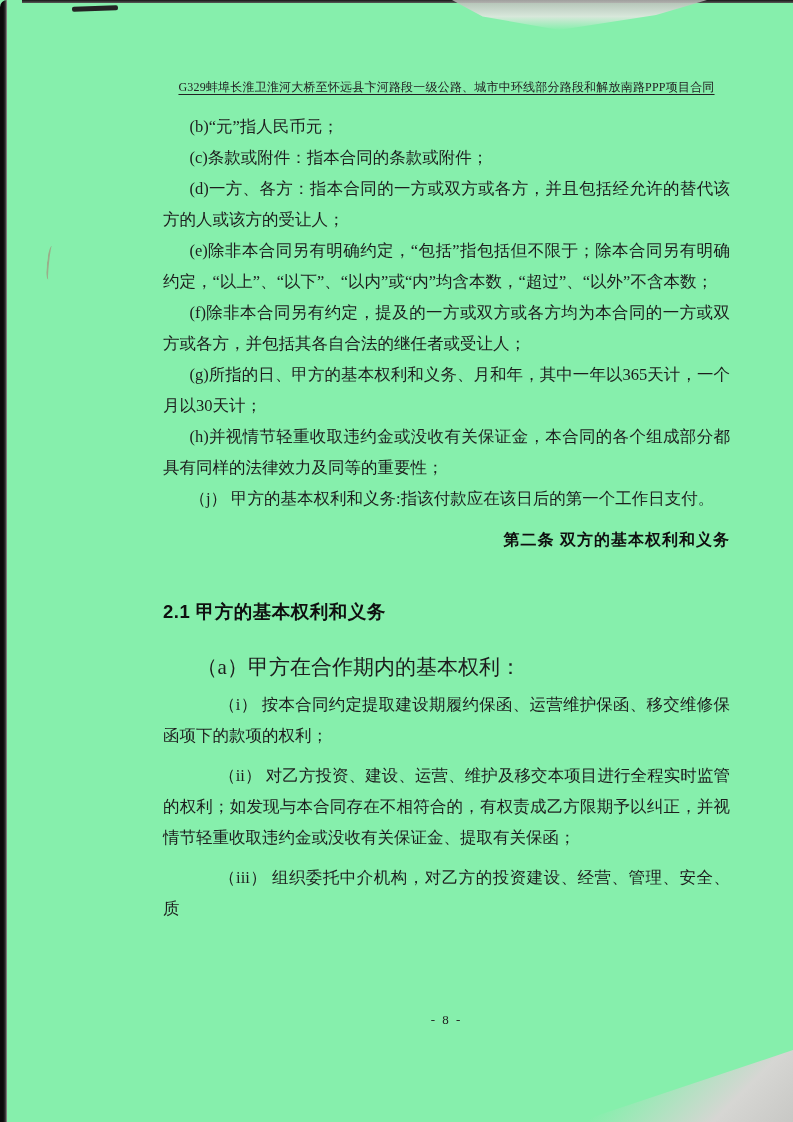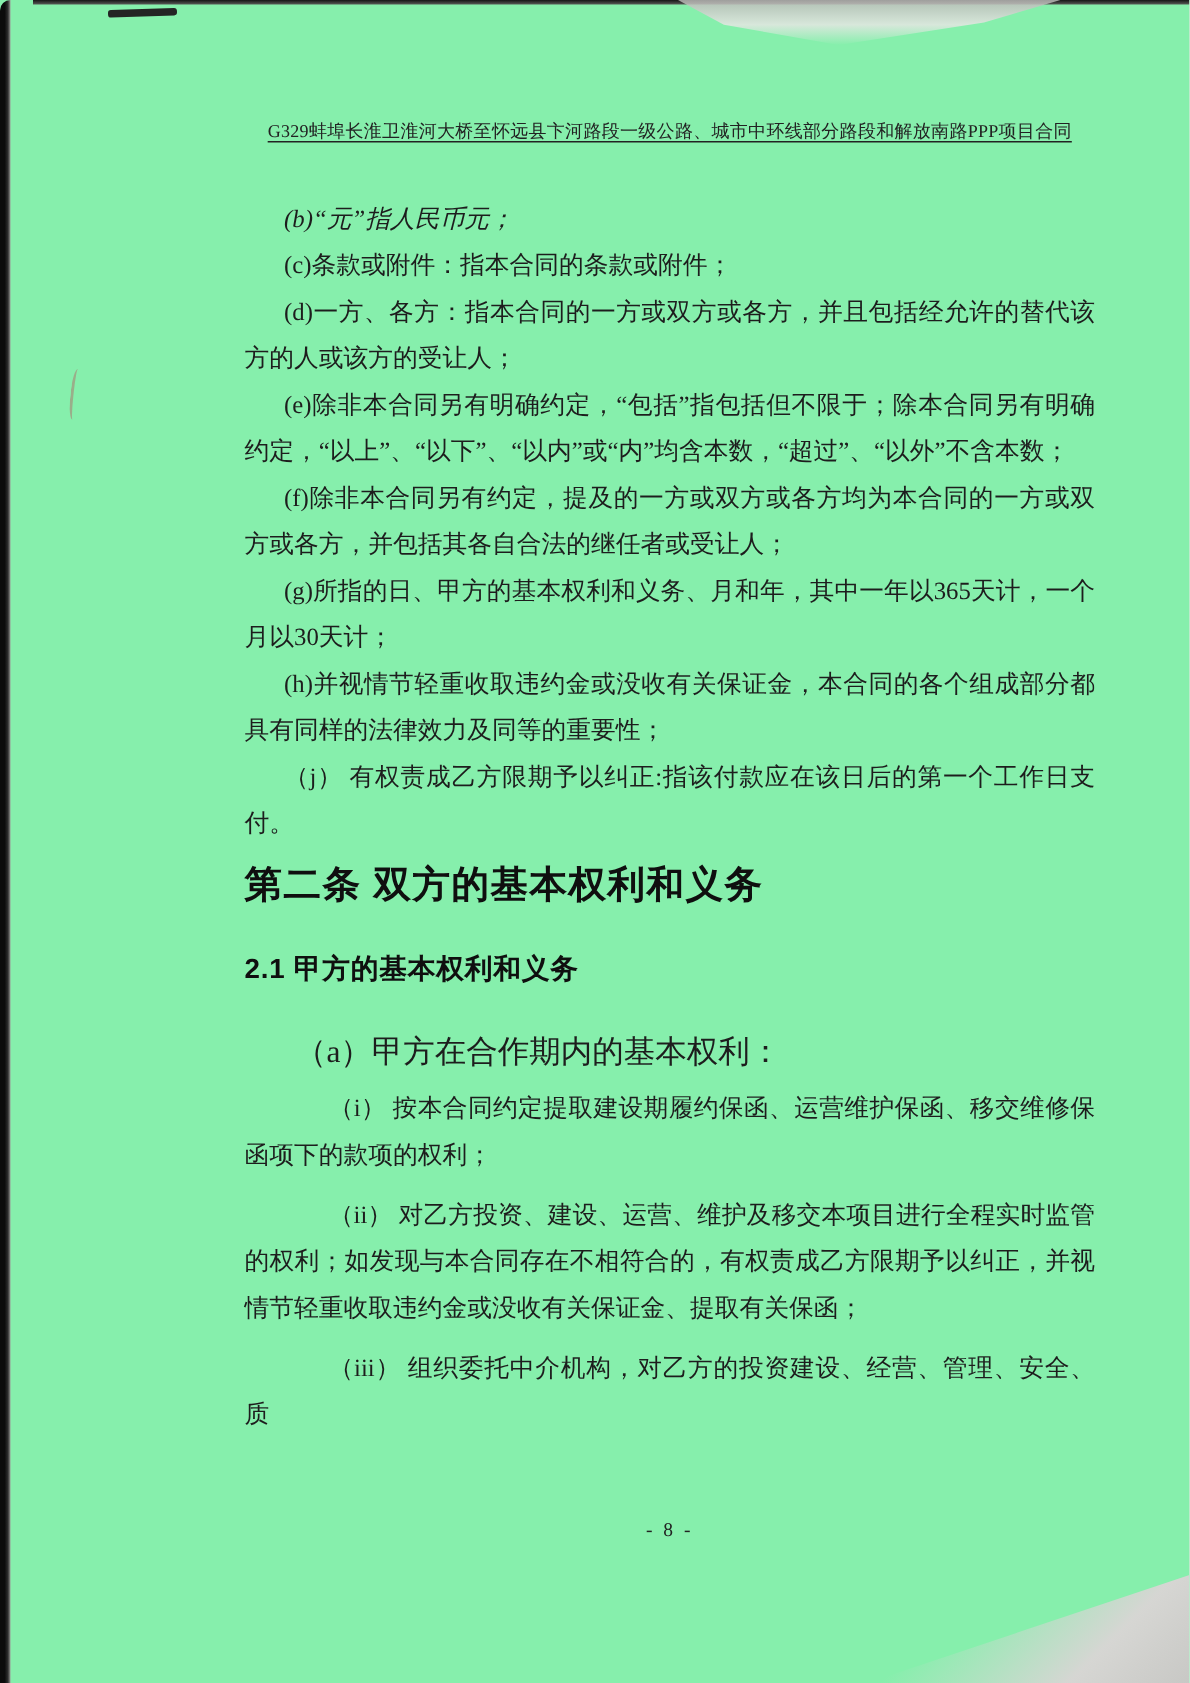--- a/index.html
+++ b/index.html
@@ -44,28 +44,29 @@
   .doc-header {
     margin:79px 0 0 0; text-align:center;
     font-size:12px; letter-spacing:.2px; color:#222;
     text-decoration:underline; text-underline-offset:3px;
     white-space:nowrap;
   }
   .def {
     margin:0; font-size:16.5px; line-height:31px;
     text-indent:1.6em; text-align:justify;
   }
-  .def.first { margin-top:34px;font-style:italic; }
+  .def.first { margin-top:15px; }
   .h-section {
     margin:12px 0 0 0; font-family:"Liberation Sans","DejaVu Sans",sans-serif;
-    font-weight:bold; font-size:25px; line-height:28px; color:#0f0f0f;
+    font-weight:bold; font-size:16px; line-height:28px; color:#0f0f0f;
     letter-spacing:1px;
+    text-align:right;
   }
   .h-sub {
-    margin:29px 0 0 0; font-family:"Liberation Sans","DejaVu Sans",sans-serif;
+    margin:45px 0 0 0; font-family:"Liberation Sans","DejaVu Sans",sans-serif;
     font-weight:bold; font-size:18.5px; line-height:26px; color:#0f0f0f;
     letter-spacing:.5px;
   }
   .clause-intro {
     margin:27px 0 0 0; font-size:21px; line-height:31px; text-indent:1.6em;
   }
   .item {
     margin:9px 0 0 0; font-size:16.5px; line-height:31px;
     text-indent:3.4em; text-align:justify;
   }
@@ -91,21 +92,21 @@
 
     <div class="doc-header">G329蚌埠长淮卫淮河大桥至怀远县卞河路段一级公路、城市中环线部分路段和解放南路PPP项目合同</div>
 
     <p class="def first">(b)“元”指人民币元；</p>
     <p class="def">(c)条款或附件：指本合同的条款或附件；</p>
     <p class="def">(d)一方、各方：指本合同的一方或双方或各方，并且包括经允许的替代该方的人或该方的受让人；</p>
     <p class="def">(e)除非本合同另有明确约定，“包括”指包括但不限于；除本合同另有明确约定，“以上”、“以下”、“以内”或“内”均含本数，“超过”、“以外”不含本数；</p>
     <p class="def">(f)除非本合同另有约定，提及的一方或双方或各方均为本合同的一方或双方或各方，并包括其各自合法的继任者或受让人；</p>
     <p class="def">(g)所指的日、甲方的基本权利和义务、月和年，其中一年以365天计，一个月以30天计；</p>
     <p class="def">(h)并视情节轻重收取违约金或没收有关保证金，本合同的各个组成部分都具有同样的法律效力及同等的重要性；</p>
-    <p class="def">（j） 有权责成乙方限期予以纠正:指该付款应在该日后的第一个工作日支付。</p>
+    <p class="def">（j） 甲方的基本权利和义务:指该付款应在该日后的第一个工作日支付。</p>
 
     <h2 class="h-section">第二条 双方的基本权利和义务</h2>
 
     <h3 class="h-sub">2.1 甲方的基本权利和义务</h3>
 
     <p class="clause-intro">（a）甲方在合作期内的基本权利：</p>
 
     <p class="item first">（i） 按本合同约定提取建设期履约保函、运营维护保函、移交维修保函项下的款项的权利；</p>
     <p class="item">（ii） 对乙方投资、建设、运营、维护及移交本项目进行全程实时监管的权利；如发现与本合同存在不相符合的，有权责成乙方限期予以纠正，并视情节轻重收取违约金或没收有关保证金、提取有关保函；</p>
     <p class="item">（iii） 组织委托中介机构，对乙方的投资建设、经营、管理、安全、质</p>

